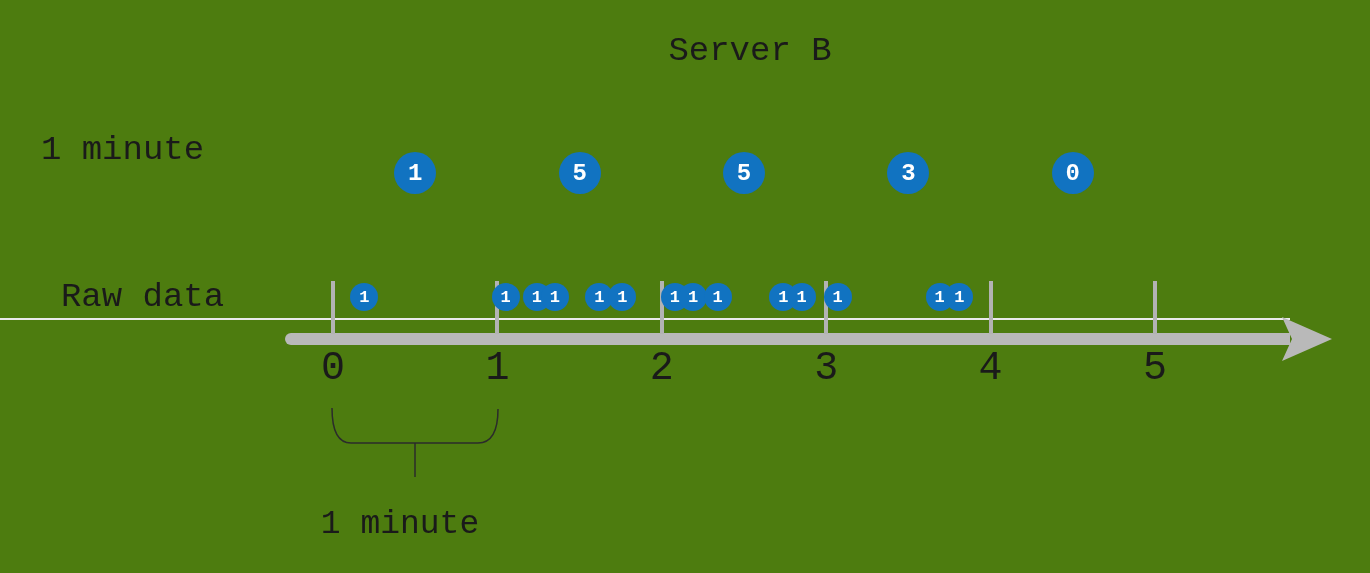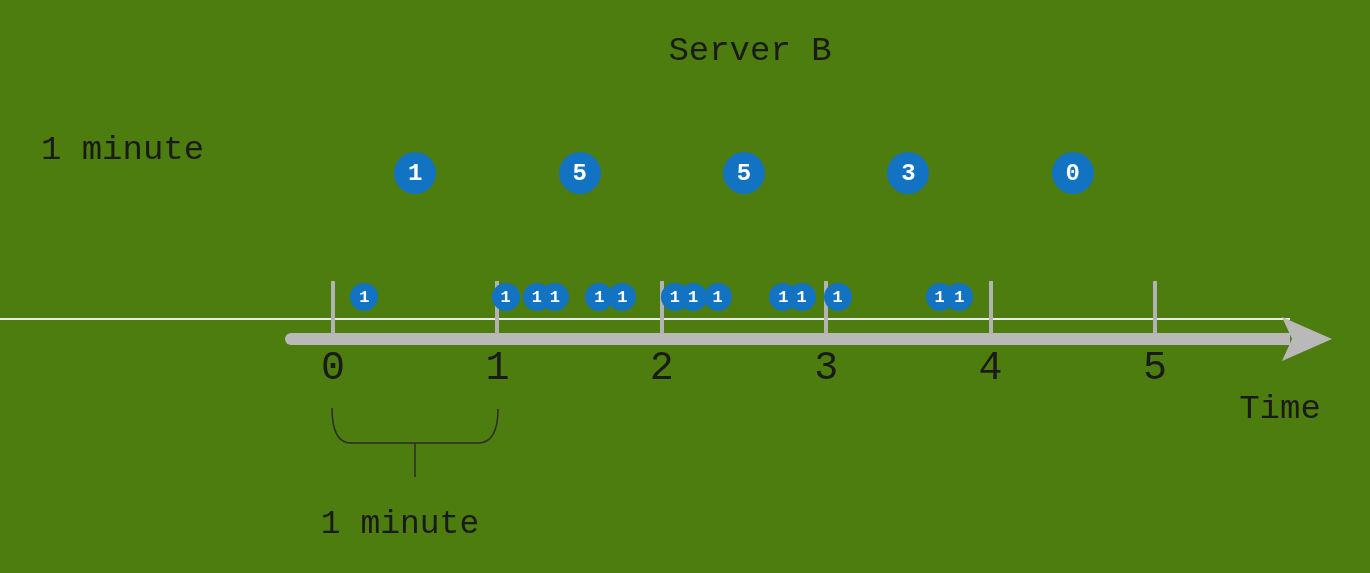--- a/index.html
+++ b/index.html
@@ -29,30 +29,30 @@
 <body>
 
 <div id="stage">
 
   <div class="abs title">Server B</div>
 
   <div class="abs agg-label">
     <div>1 minute</div>
   </div>
 
+  <div class="abs raw-label">Raw data</div>
 
   <div class="abs thin-line"></div>
 
   <div class="abs axis-bar"></div>
 
   <svg class="abs arrow-svg" width="52" height="44" viewBox="0 0 52 44">
     <polygon points="0,0 50,22 0,44 10,22" fill="#b9b9b9"></polygon>
   </svg>
 
-  <div class="abs time-label">Time</div>
 
   <svg class="abs brace-svg" width="190" height="85" viewBox="0 0 190 85">
     <path d="M 12,8 C 12,30 18,43 31,43 L 158,43 C 172,43 178,30 178,9 M 95,43 L 95,77" fill="none" stroke="#2b2b2b" stroke-width="1.5"></path>
   </svg>
 
   <div class="abs interval-label">1 minute</div>
 
 <div class="abs tick" style="left: 331px;"></div>
     <div class="abs tick-label" style="left: 293px;">0</div>
     <div class="abs tick" style="left: 495.4px;"></div>

